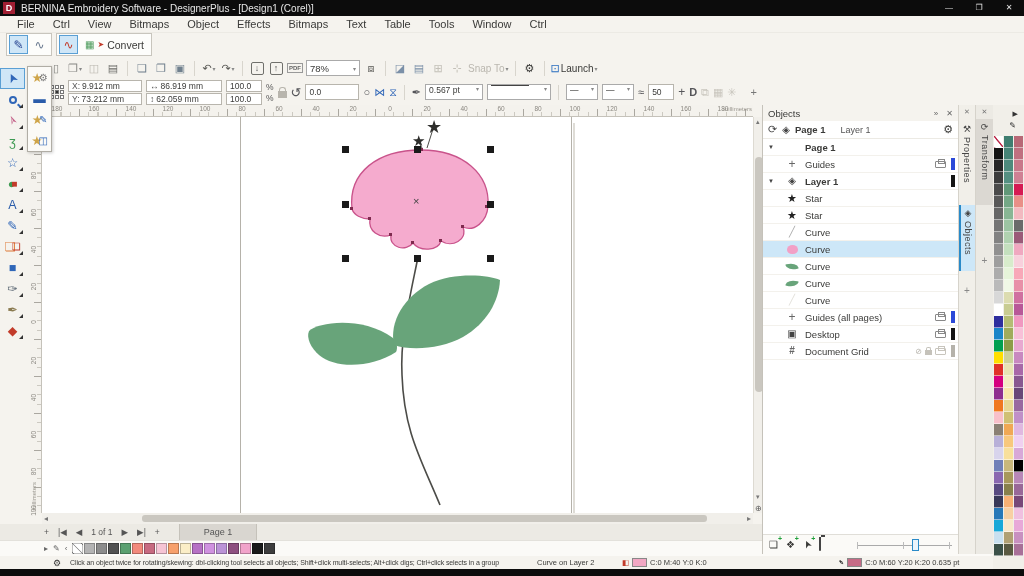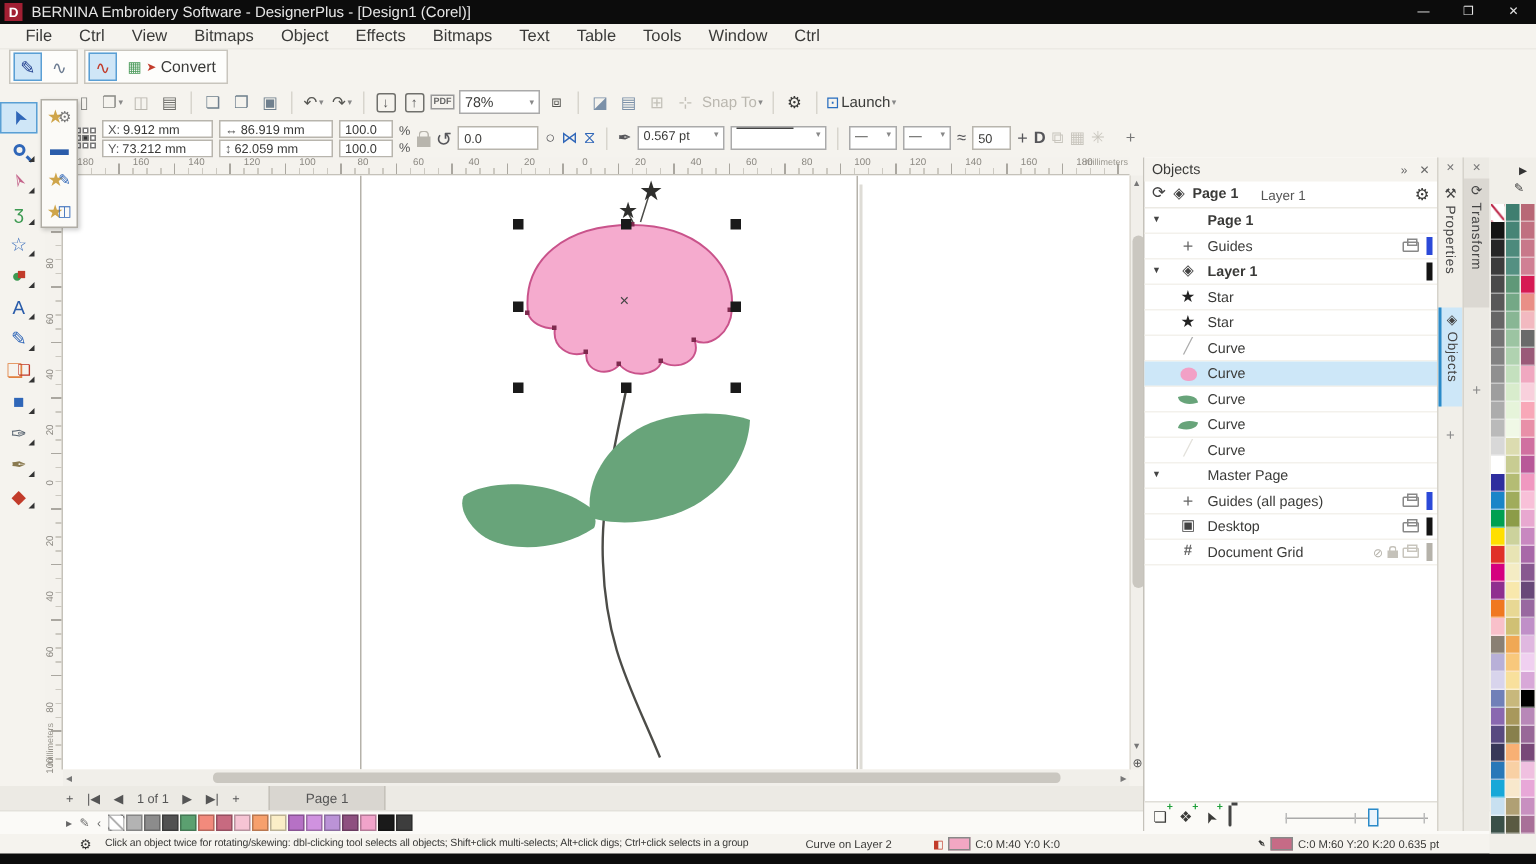--- a/index.html
+++ b/index.html
@@ -673,26 +673,20 @@
         </div>
         <div class="row">
           <span class="arrow"></span>
           <span class="icn">
             <span class="oi faint">╱</span>
           </span>
           <span class="lbl">Curve</span>
           <span class="rgt"></span>
         </div>
         <div class="row">
-          <span class="arrow">▼</span>
-          <span class="icn"></span>
-          <span class="lbl">Master Page</span>
-          <span class="rgt"></span>
-        </div>
-        <div class="row">
           <span class="arrow"></span>
           <span class="icn">
             <span class="oi guides">+</span>
           </span>
           <span class="lbl">Guides (all pages)</span>
           <span class="rgt">
             <span class="ic-printer"></span>
           </span>
           <span class="cbar" style="background: rgb(43, 73, 216);"></span>
         </div>

